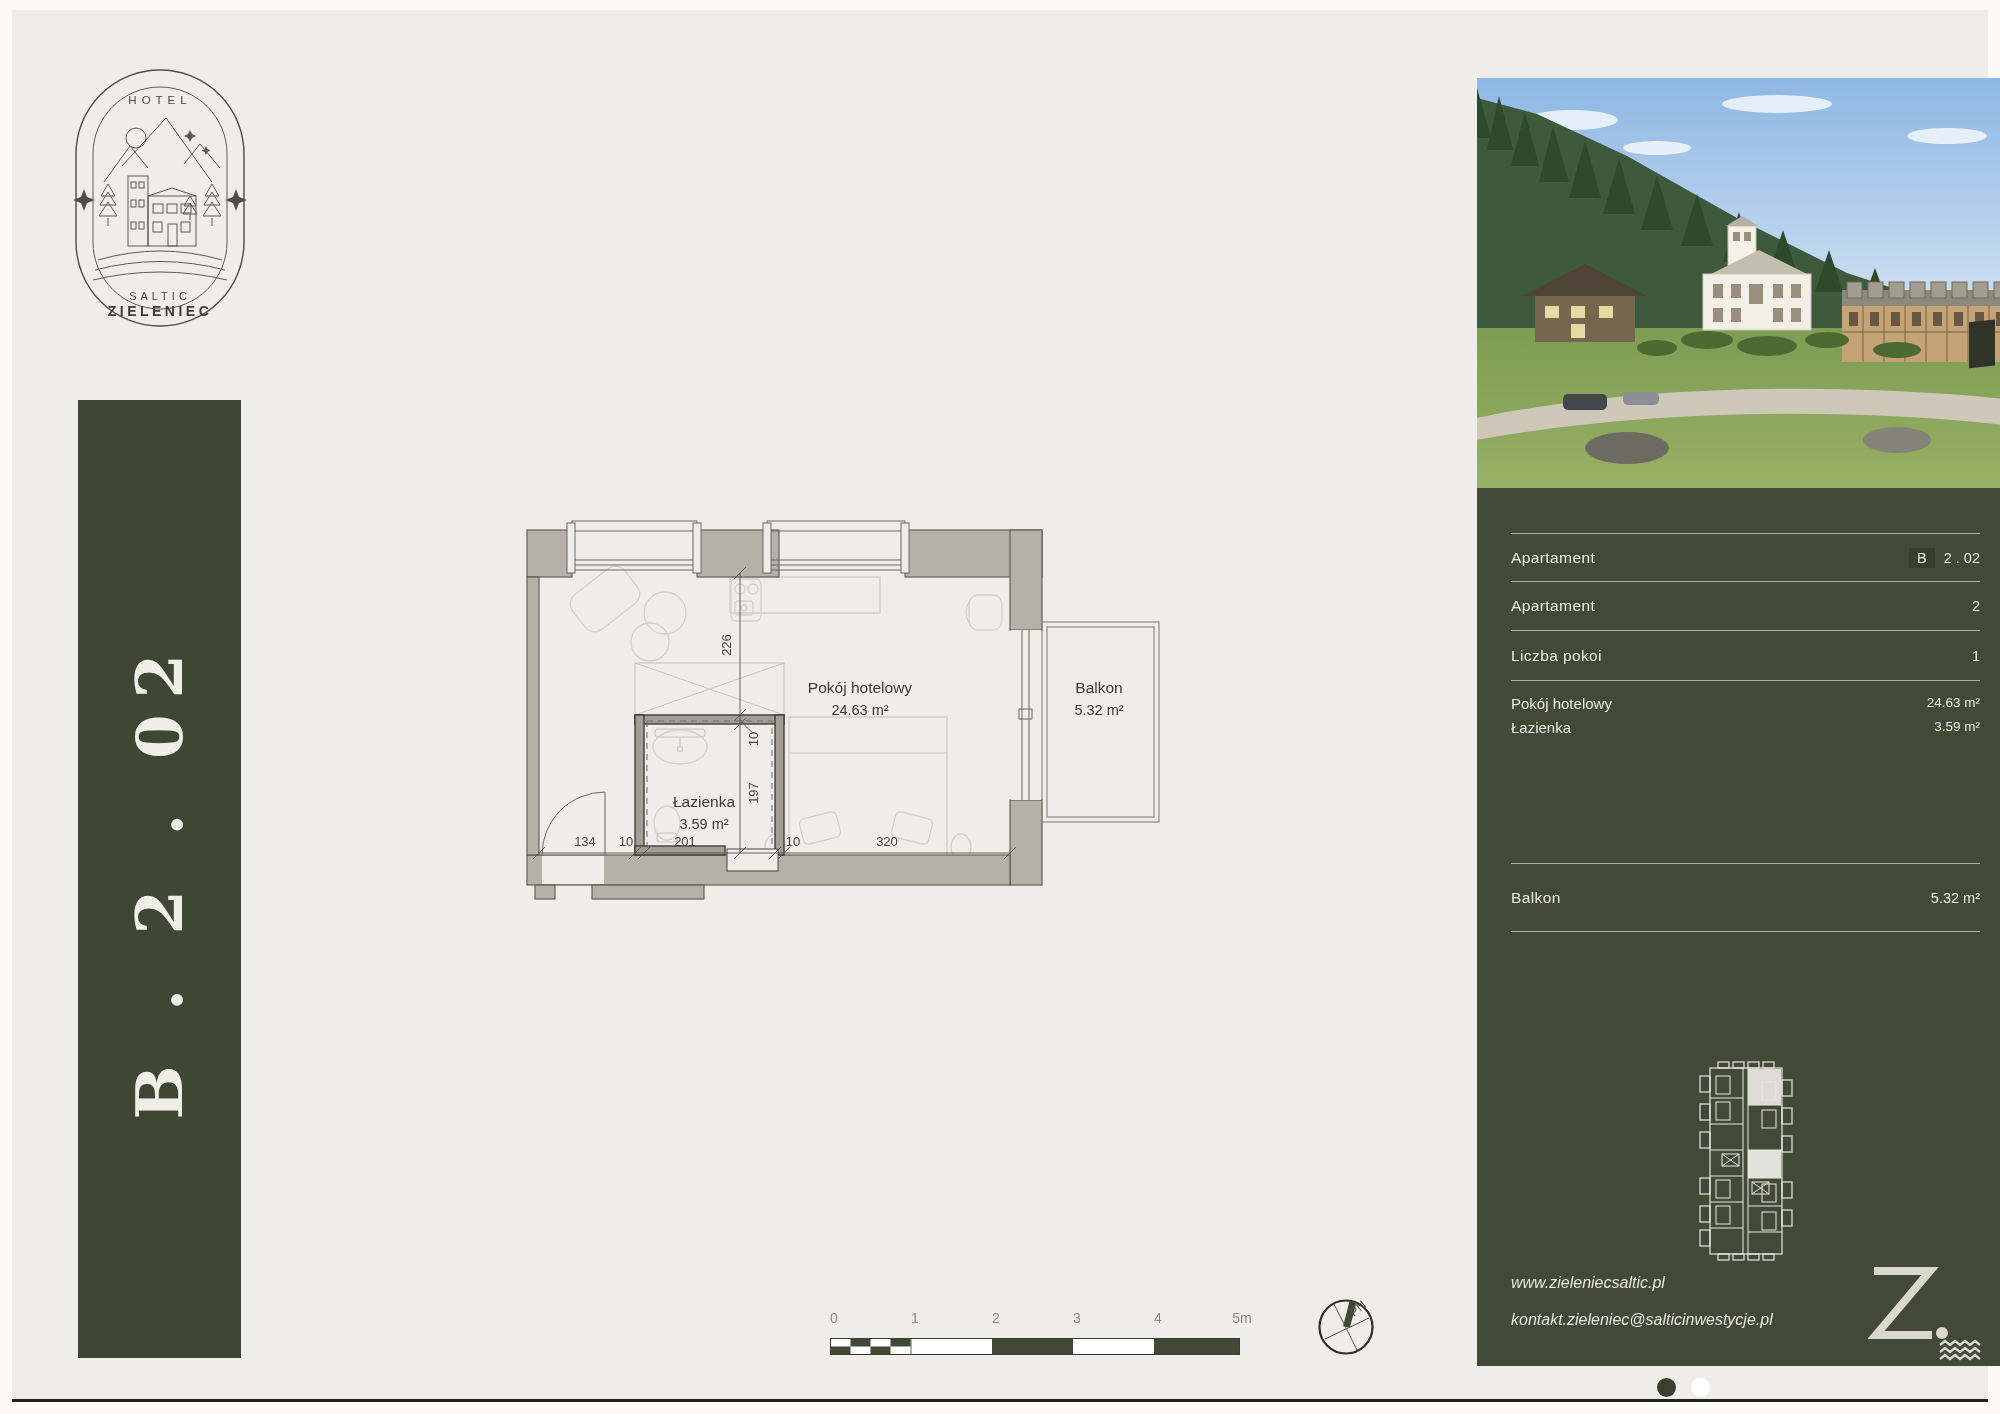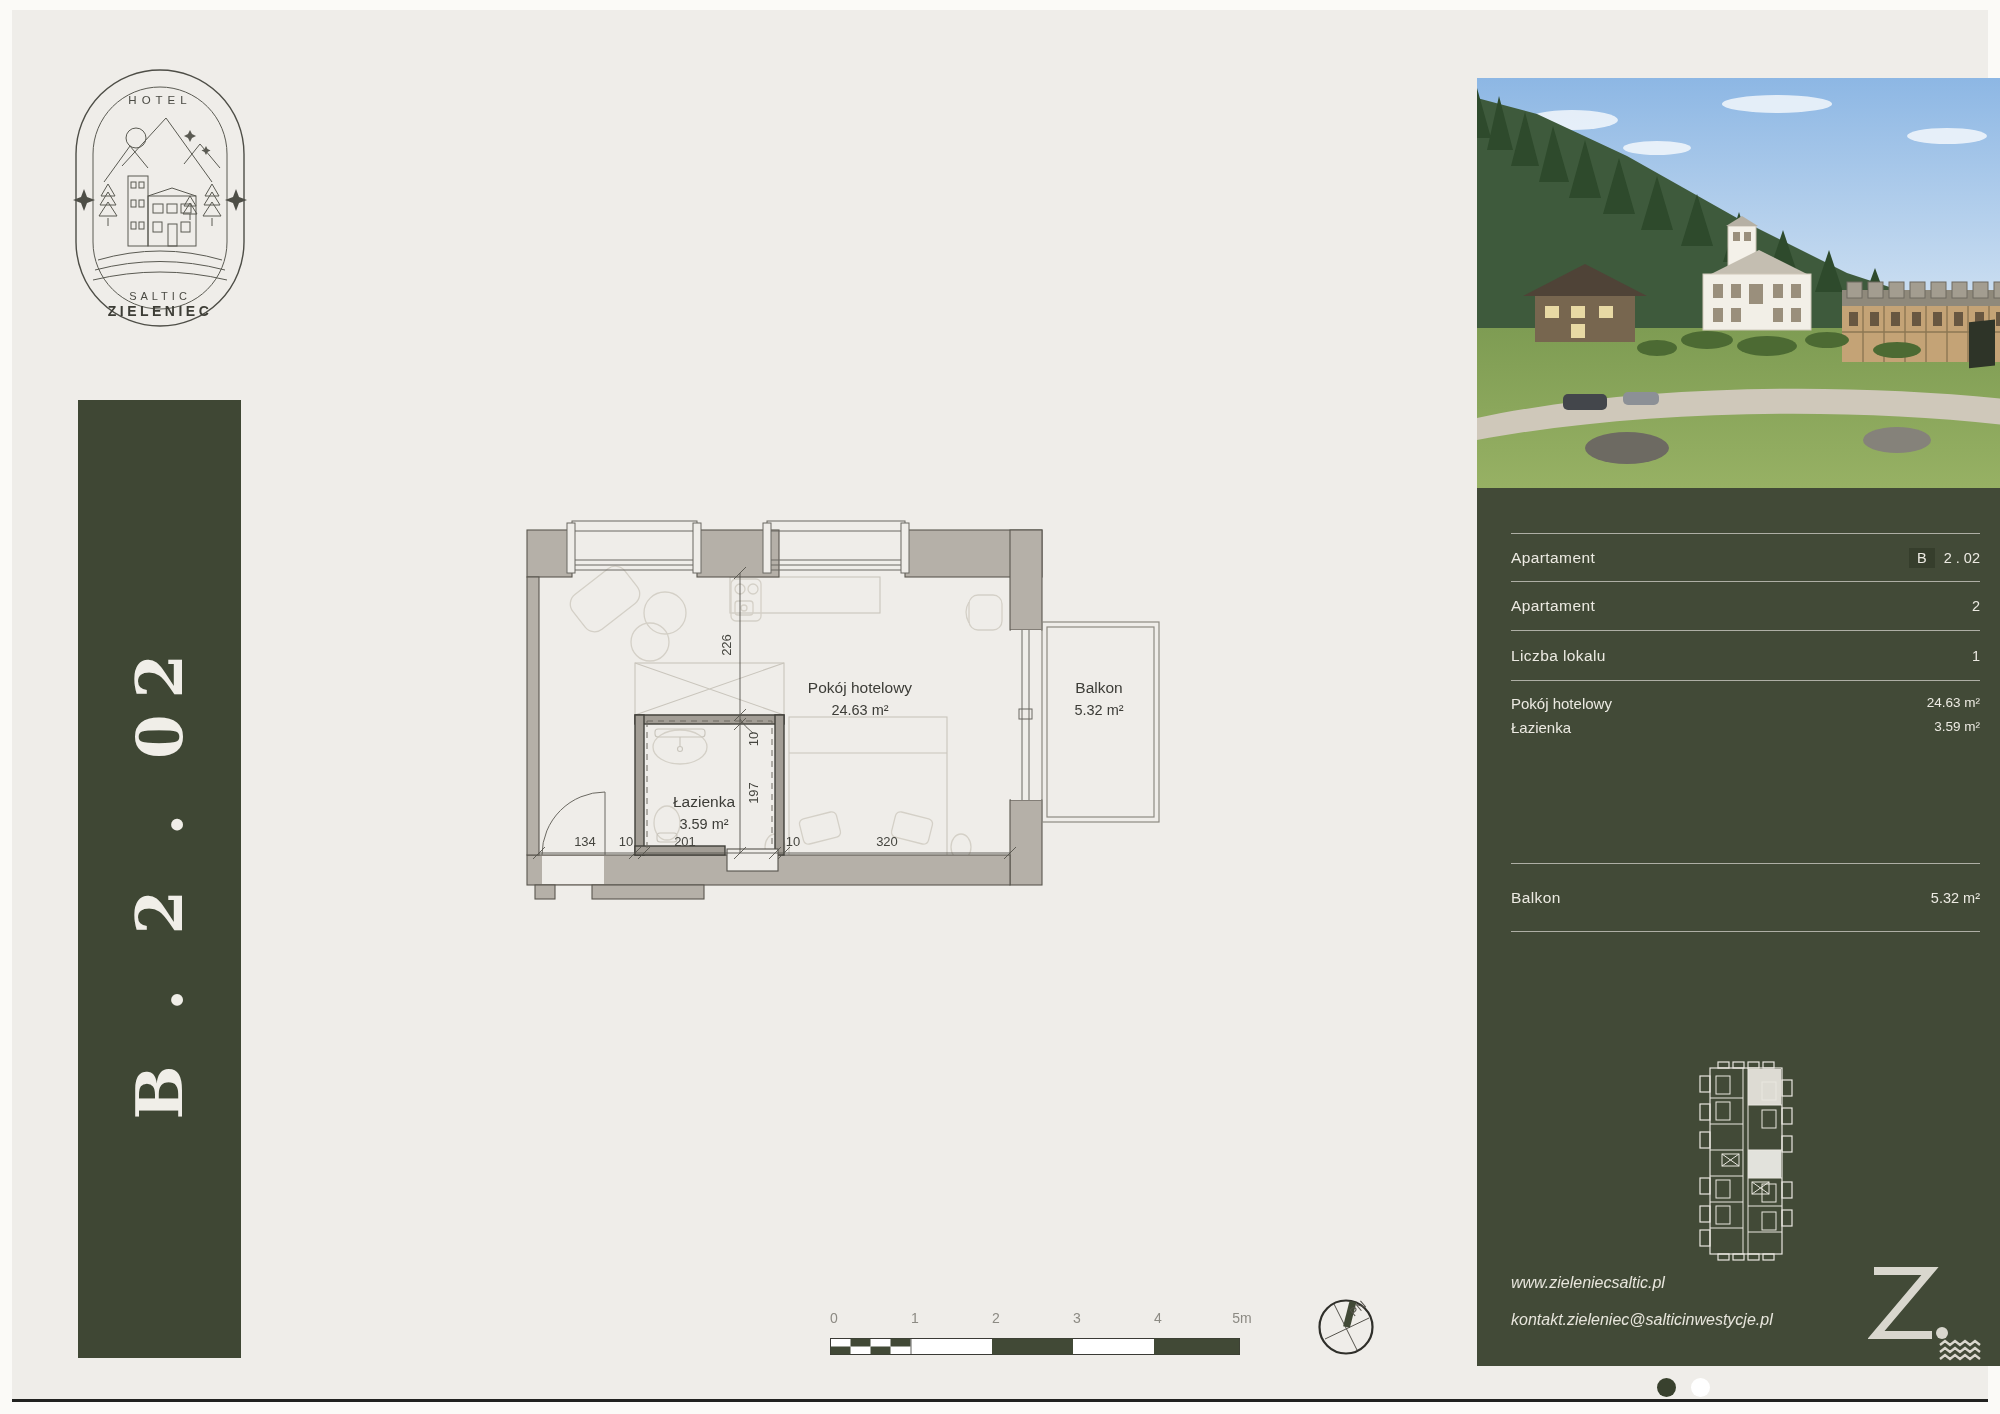--- a/index.html
+++ b/index.html
@@ -385,21 +385,21 @@
         <span class="val">
           <span class="bbox">B</span>
           <span>2 . 02</span>
         </span>
       </div>
       <div class="prow" style="height:49px">
         <span class="lbl">Apartament</span>
         <span class="val">2</span>
       </div>
       <div class="prow" style="height:50px">
-        <span class="lbl">Liczba lokalu</span>
+        <span class="lbl">Liczba pokoi</span>
         <span class="val">1</span>
       </div>
       <div class="areas">
         <div class="aline">
           <span>Pokój hotelowy</span>
           <span class="av">24.63 m²</span>
         </div>
         <div class="aline">
           <span>Łazienka</span>
           <span class="av">3.59 m²</span>

